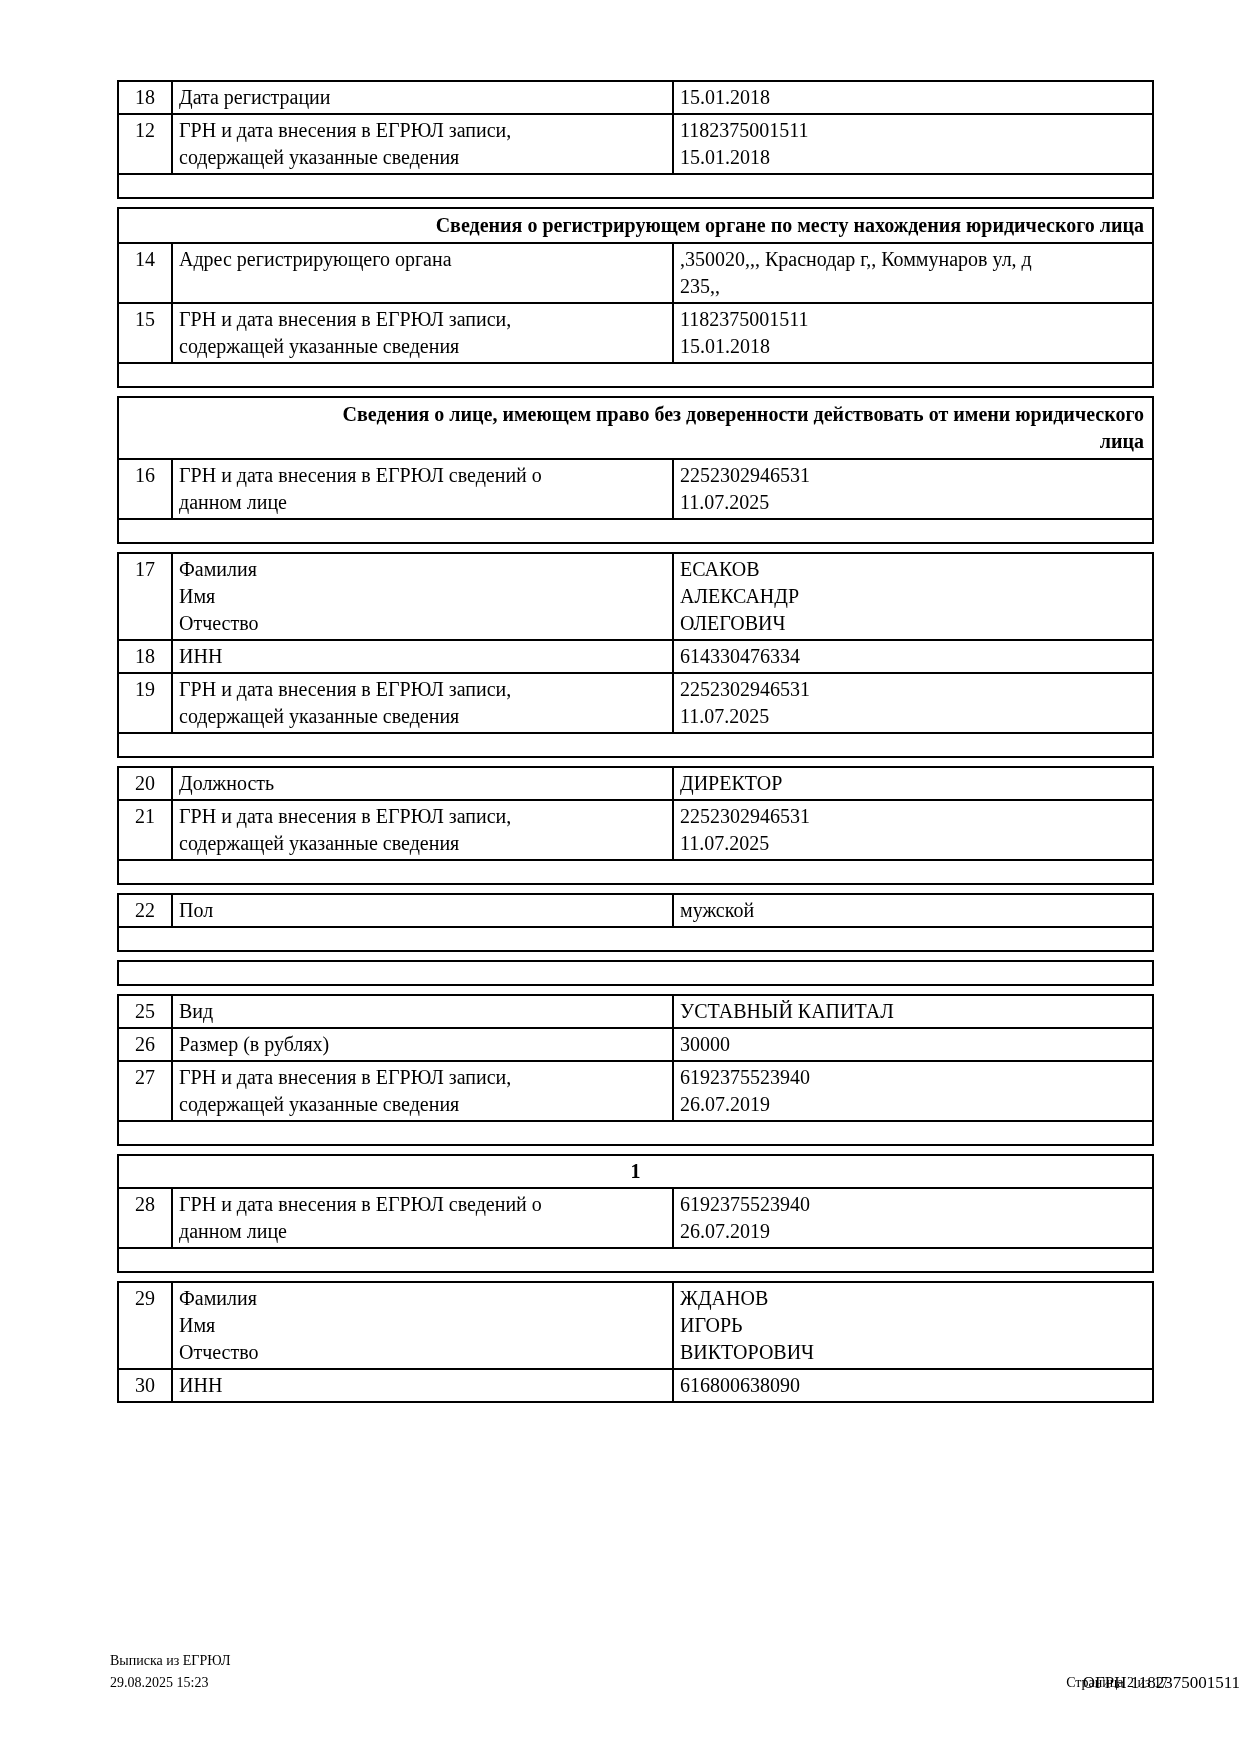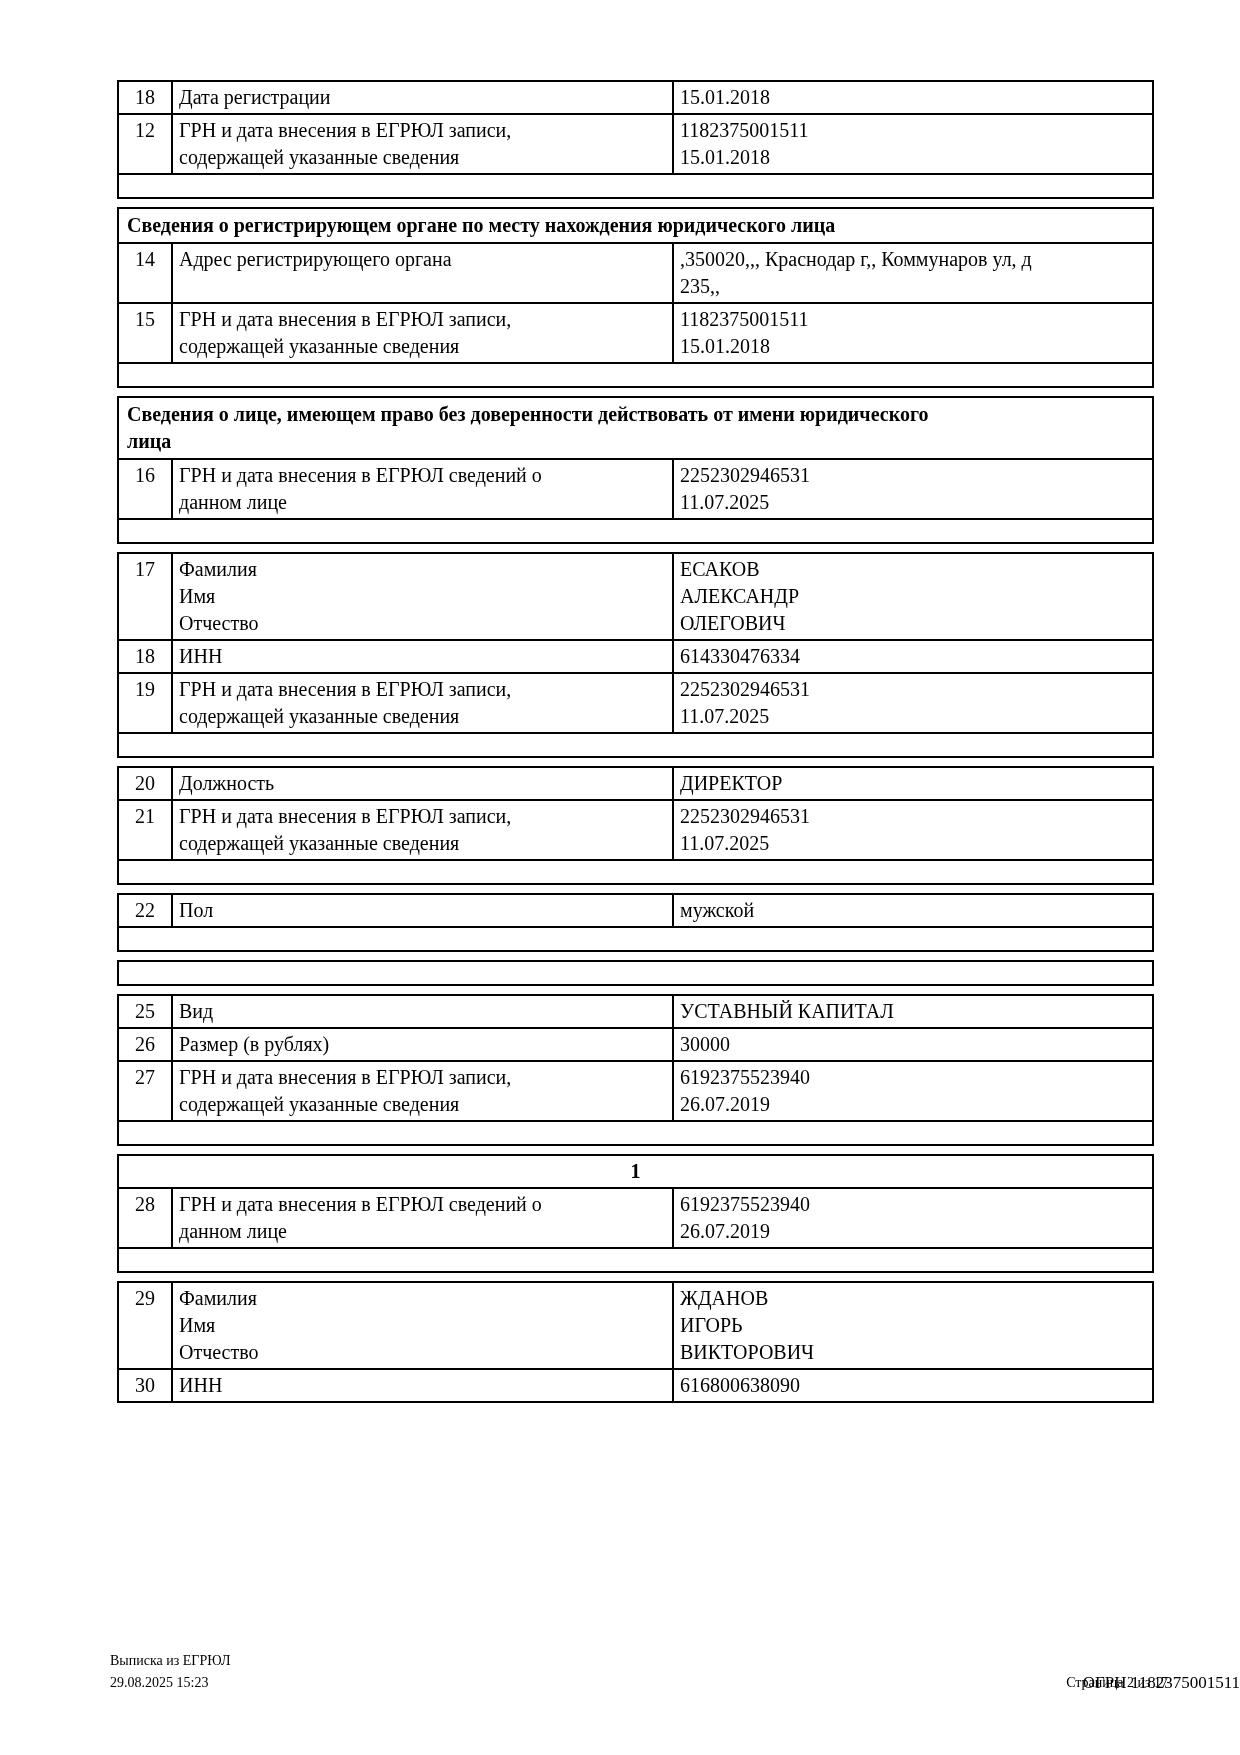--- a/index.html
+++ b/index.html
@@ -12,21 +12,21 @@
   table.block{border-collapse:collapse;table-layout:fixed;width:1035px;margin:0 0 8px 0;}
   col.c1{width:54px;}
   col.c2{width:501px;}
   col.c3{width:480px;}
   td{
     border:2px solid #000;vertical-align:top;
     font-size:20px;line-height:27px;padding:2px 6px;
     overflow:hidden;
   }
   td.num{text-align:center;padding:2px 2px;}
-  td.section{font-weight:bold;text-align:left;padding:3px 8px;}
+  td.section{font-weight:bold;text-align:right;padding:3px 8px;}
   td.subheader{font-weight:bold;text-align:center;}
   td.spacer{height:22px;padding:0;}
   .footer-left{position:absolute;left:110px;top:1650px;font-size:14px;line-height:22px;}
   .footer-ogrn{position:absolute;left:0;top:1672px;width:1240px;text-align:right;font-size:17px;line-height:22px;}
   .footer-page{position:absolute;right:72px;top:1672px;font-size:14px;line-height:22px;}
 </style>
 </head>
 <body>
 
 <div class="doc">

